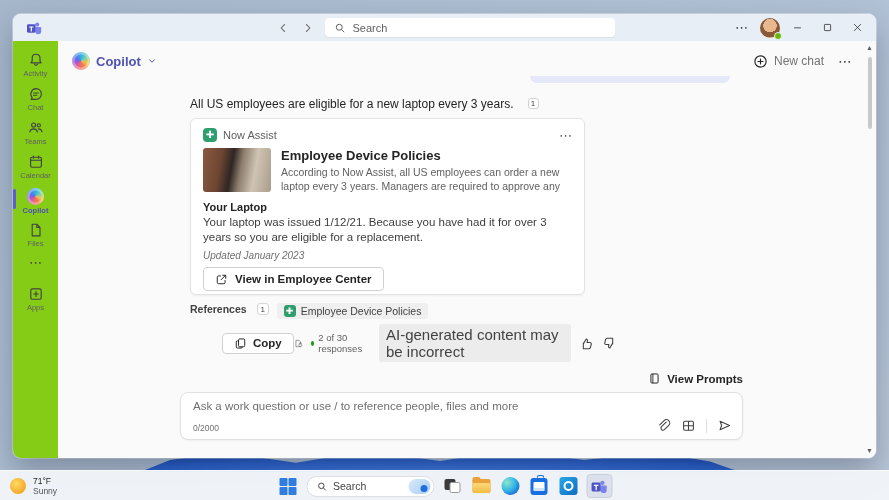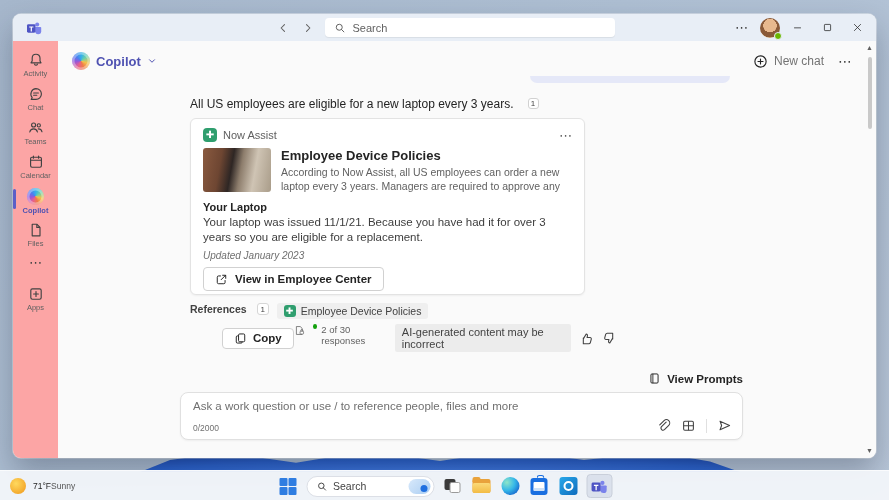--- a/index.html
+++ b/index.html
@@ -24,21 +24,21 @@
   .tb-right { margin-left:auto; display:flex; align-items:center; gap:4px; }
   .tb-ellipsis { font-size:13px; color:#424242; padding:0 8px; }
   .avatar { width:20px; height:20px; border-radius:50%; position:relative;
     background:radial-gradient(circle at 50% 38%, #e8b98e 0 42%, #8a5a38 43% 72%, #c99a64 73%); }
   .presence { position:absolute; right:-2px; bottom:-2px; width:8px; height:8px; border-radius:50%; background:#6bb700; border:1.5px solid #e8eef6; }
   .win-btn { width:26px; height:25px; display:flex; align-items:center; justify-content:center; color:#242424; }
 
   .app-body { display:flex; height:417px; }
 
   
-  .rail { width:45px; background:#fca5a5; display:flex; flex-direction:column; align-items:center; padding-top:7px; position:relative; flex:none; }
+  .rail { width:45px; background:#84cc16; display:flex; flex-direction:column; align-items:center; padding-top:7px; position:relative; flex:none; }
   .rail-item { width:45px; height:34px; display:flex; flex-direction:column; align-items:center; justify-content:center; gap:1px; position:relative; color:#616161; }
   .rail-label { font-size:7.5px; color:#616161; }
   .rail-item.active .rail-label { color:#4f52b2; font-weight:bold; }
   .rail-accent { position:absolute; left:0; top:5px; width:3px; height:20px; border-radius:2px; background:#5b5fc7; }
   .rail-more { height:22px; }
   .rail-ellipsis { font-size:13px; color:#424242; line-height:10px; }
   .rail-item.apps { margin-top:8px; }
   .copilot-orb { width:17px; height:17px; border-radius:50%;
     background:conic-gradient(from 210deg,#e8608d,#9a57d8,#4c7ff0,#35b2e8,#6fd0a5,#f5c04c,#ef7a4a,#e8608d);
     box-shadow:inset 0 0 0 2.5px rgba(255,255,255,.35); }
@@ -72,45 +72,45 @@
   .card-updated { margin-top:6px; font-size:10px; font-style:italic; color:#707070; }
   .card-cta { margin-top:6px; display:inline-flex; align-items:center; gap:7px; height:24px; padding:0 11px; border:1px solid #d1d1d1; border-radius:4px; background:#fff; font-size:11.5px; font-weight:bold; color:#242424; }
 
   .refs-row { position:absolute; top:262px; left:132px; display:flex; align-items:flex-start; gap:8px; }
   .refs-label { font-size:10.5px; font-weight:bold; color:#424242; margin-right:2px; }
   .refs-count { display:flex; align-items:center; justify-content:center; width:12px; height:12px; border:1px solid #d6d6d6; border-radius:3px; background:#fff; font-size:8px; color:#424242; }
   .refs-pill { display:flex; align-items:center; gap:5px; background:#efefef; border-radius:3px; padding:2px 7px; font-size:10.5px; color:#424242; }
 
   .action-row { position:absolute; top:283px; left:132px; width:395px; display:flex; align-items:center;margin-left:32px; }
   .copy-btn { display:inline-flex; align-items:center; gap:6px; height:21px; padding:0 11px; border:1px solid #d1d1d1; border-radius:4px; background:#fff; font-size:11.5px; font-weight:bold; color:#242424; }
-  .action-right { margin-left:auto; display:flex; gap:8px; }
+  .action-right { margin-left:auto; display:flex; align-items:center; gap:8px; }
   .resp-dot { width:5px; height:5px; border-radius:50%; background:#13a10e; }
   .resp-text { font-size:9.5px; color:#616161; margin-left:-4px; }
-  .disclaimer-pill { background:#ececec; border-radius:2px; padding:2px 7px; font-size:11px; color:#424242; }
+  .disclaimer-pill { background:#ececec; border-radius:2px; padding:2px 7px; font-size:15px; color:#424242; }
   .thumb { display:flex; align-items:center; }
 
   .view-prompts { position:absolute; top:331px; right:133px; display:flex; align-items:center; gap:6px; font-size:11.5px; font-weight:bold; color:#242424; }
 
   .composer { position:absolute; top:351px; left:122px; width:563px; height:48px; background:#fff; border:1px solid #e0e0e0; border-radius:8px; box-shadow:0 1px 2px rgba(0,0,0,.05); }
   .composer input { position:absolute; top:7px; left:12px; width:430px; border:none; outline:none; background:transparent; font-family:inherit; font-size:11.5px; color:#242424; }
   .composer input::placeholder { color:#707070; }
   .char-counter { position:absolute; left:12px; bottom:6px; font-size:8.5px; color:#707070; }
   .composer-icons { position:absolute; right:10px; bottom:6px; display:flex; align-items:center; gap:10px; }
   .composer-divider { width:1px; height:14px; background:#e0e0e0; }
 
   .scrollbar { position:absolute; right:2px; top:3px; bottom:3px; width:9px; display:flex; flex-direction:column; align-items:center; }
   .sb-arrow { font-size:7px; color:#606060; line-height:8px; }
   .sb-thumb { width:4px; height:72px; background:#c9c9c9; border-radius:2px; margin-top:5px; }
   .sb-spacer { flex:1; }
 
   
   .taskbar { position:absolute; left:0; bottom:0; width:889px; height:30px; background:rgba(242,245,250,.95); border-top:1px solid rgba(255,255,255,.65); }
   .weather { position:absolute; left:10px; top:0; height:30px; display:flex; align-items:center; gap:7px; }
   .sun { width:16px; height:16px; border-radius:50%; background:radial-gradient(circle at 38% 35%,#ffd95e,#f3a72b 75%); }
-  .weather-text { display:flex; flex-direction:row; line-height:1.2; }
+  .weather-text { display:flex; flex-direction:column; line-height:1.2; }
   .weather-temp { font-size:8.5px; color:#242424; }
   .weather-cond { font-size:8.5px; color:#555; }
   .tb-center-group { position:absolute; left:50%; top:0; height:30px; transform:translateX(-50%); display:flex; align-items:center; gap:7px; }
   .start-grid { width:17px; height:17px; display:grid; grid-template-columns:8px 8px; grid-template-rows:8px 8px; gap:1px; }
   .start-grid div { background:#2f7de1; border-radius:1px; }
   .task-search { width:128px; height:21px; background:#fff; border:1px solid #dcdfe6; border-radius:11px; display:flex; align-items:center; gap:6px; padding:0 3px 0 9px; font-size:10.5px; color:#424242; }
   .highlights { margin-left:auto; width:22px; height:15px; border-radius:8px; background:linear-gradient(135deg,#d8e9fb,#aacdf2); position:relative; }
   .highlights::after { content:""; position:absolute; right:3px; bottom:2px; width:7px; height:7px; border-radius:50%; background:#1f6fe0; }
   .tb-ico { width:22px; height:22px; display:flex; align-items:center; justify-content:center; }
   .taskview { position:relative; width:16px; height:14px; }
@@ -283,21 +283,21 @@
             <span class="card-ellipsis">⋯</span>
           </div>
           <div class="card-media">
             <div class="card-thumb"></div>
             <div>
               <div class="card-title">Employee Device Policies</div>
               <div class="card-snippet">According to Now Assist, all US employees can order a new laptop every 3 years. Managers are required to approve any device...</div>
             </div>
           </div>
           <div class="card-h2">Your Laptop</div>
-          <div class="card-body">Your laptop was issued 11/1/21. Because you have had it for over 3 years so you are eligible for a replacement.</div>
+          <div class="card-body">Your laptop was issued 1/12/21. Because you have had it for over 3 years so you are eligible for a replacement.</div>
           <div class="card-updated">Updated January 2023</div>
           <button class="card-cta">
             <svg width="13" height="13" viewBox="0 0 16 16">
                 <path d="M6.8 3.6H4.4A1.6 1.6 0 0 0 2.8 5.2v6.4a1.6 1.6 0 0 0 1.6 1.6h6.4a1.6 1.6 0 0 0 1.6-1.6V9.2" fill="none" stroke="#242424" stroke-width="1.2" stroke-linecap="round"></path>
                 <path d="M9.4 2.8h3.8v3.8M13 2.8 7.6 8.2" fill="none" stroke="#242424" stroke-width="1.2" stroke-linecap="round" stroke-linejoin="round"></path>
               </svg>
             <span>View in Employee Center</span>
           </button>
         </div>
 

